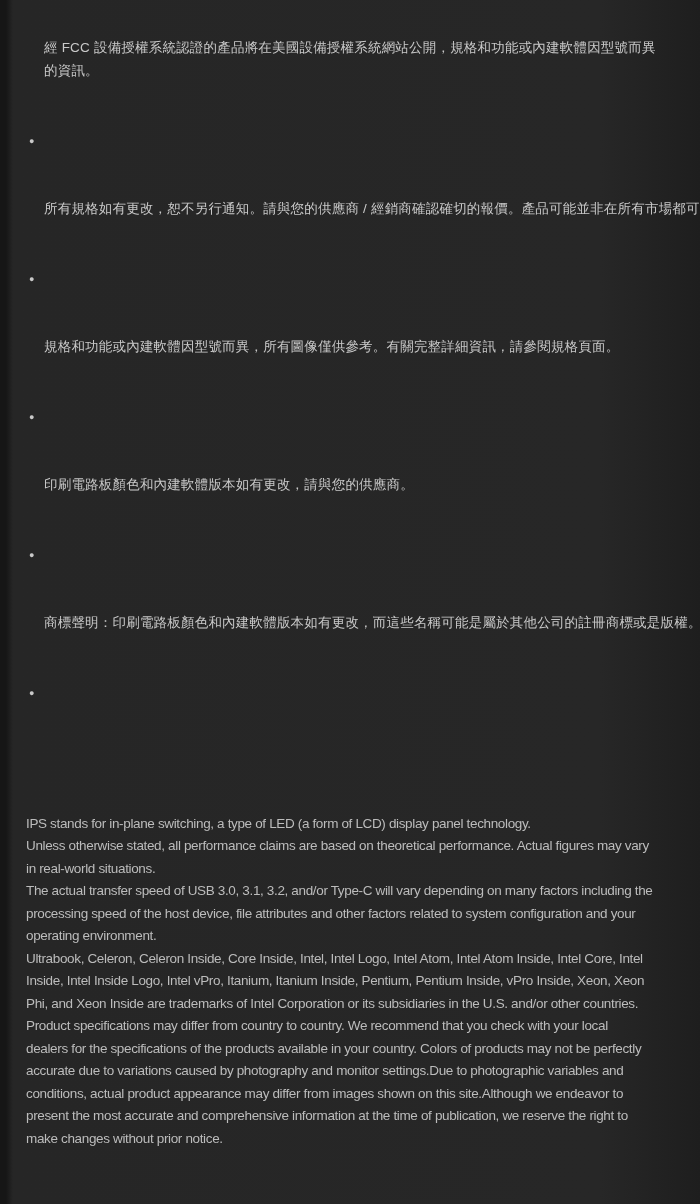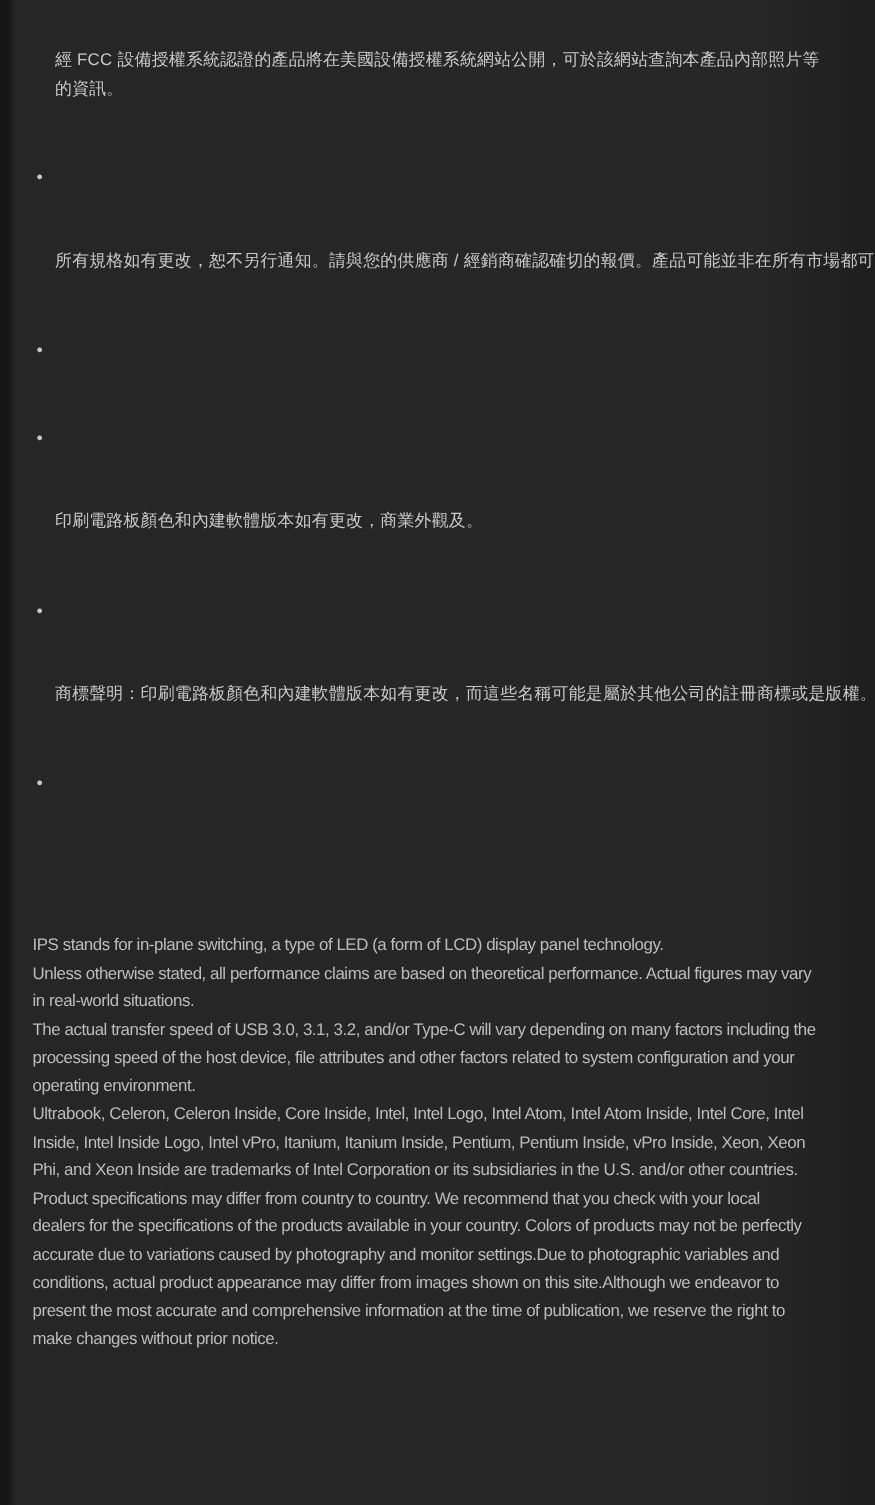--- a/index.html
+++ b/index.html
@@ -31,36 +31,37 @@
   .cont{padding-left:18px;}           
   .clipped{margin-top:-8px;}          
   .para-gap{margin-top:18px;}
 </style>
 </head>
 <body>
 
 <div class="wrap">
 
   <div class="item cjk cont clipped">
-    <span class="txt">經 FCC 設備授權系統認證的產品將在美國設備授權系統網站公開，可於該網站查詢本產品內部照片等
+    <span class="txt">經 FCC 設備授權系統認證的產品將在美國設備授權系統網站公開，規格和功能或內建軟體因型號而異
 的資訊。</span>
   </div>
 
   <div class="item cjk bullet">
     <span class="dot">●</span>
     <span class="txt">所有規格如有更改，恕不另行通知。請與您的供應商 / 經銷商確認確切的報價。產品可能並非在所有市場都可用。</span>
   </div>
 
   <div class="item cjk bullet">
     <span class="dot">●</span>
+    <span class="txt">規格和功能或內建軟體因型號而異，所有圖像僅供參考。有關完整詳細資訊，請參閱規格頁面。</span>
   </div>
 
   <div class="item cjk bullet">
     <span class="dot">●</span>
-    <span class="txt">印刷電路板顏色和內建軟體版本如有更改，商業外觀及。</span>
+    <span class="txt">印刷電路板顏色和內建軟體版本如有更改，請與您的供應商。</span>
   </div>
 
   <div class="item cjk bullet">
     <span class="dot">●</span>
     <span class="txt">商標聲明：印刷電路板顏色和內建軟體版本如有更改，而這些名稱可能是屬於其他公司的註冊商標或是版權。</span>
   </div>
 
   <div class="item cjk bullet">
     <span class="dot">●</span>
   </div>

